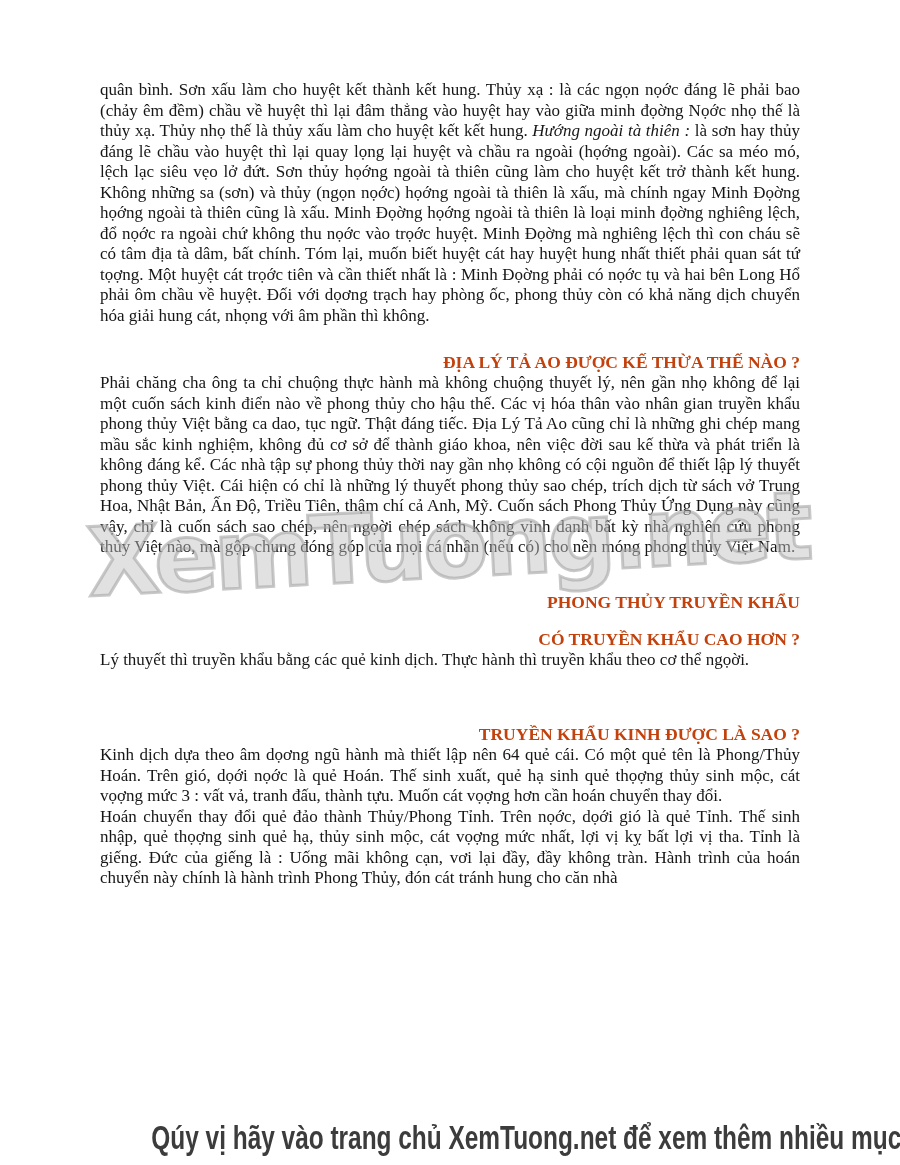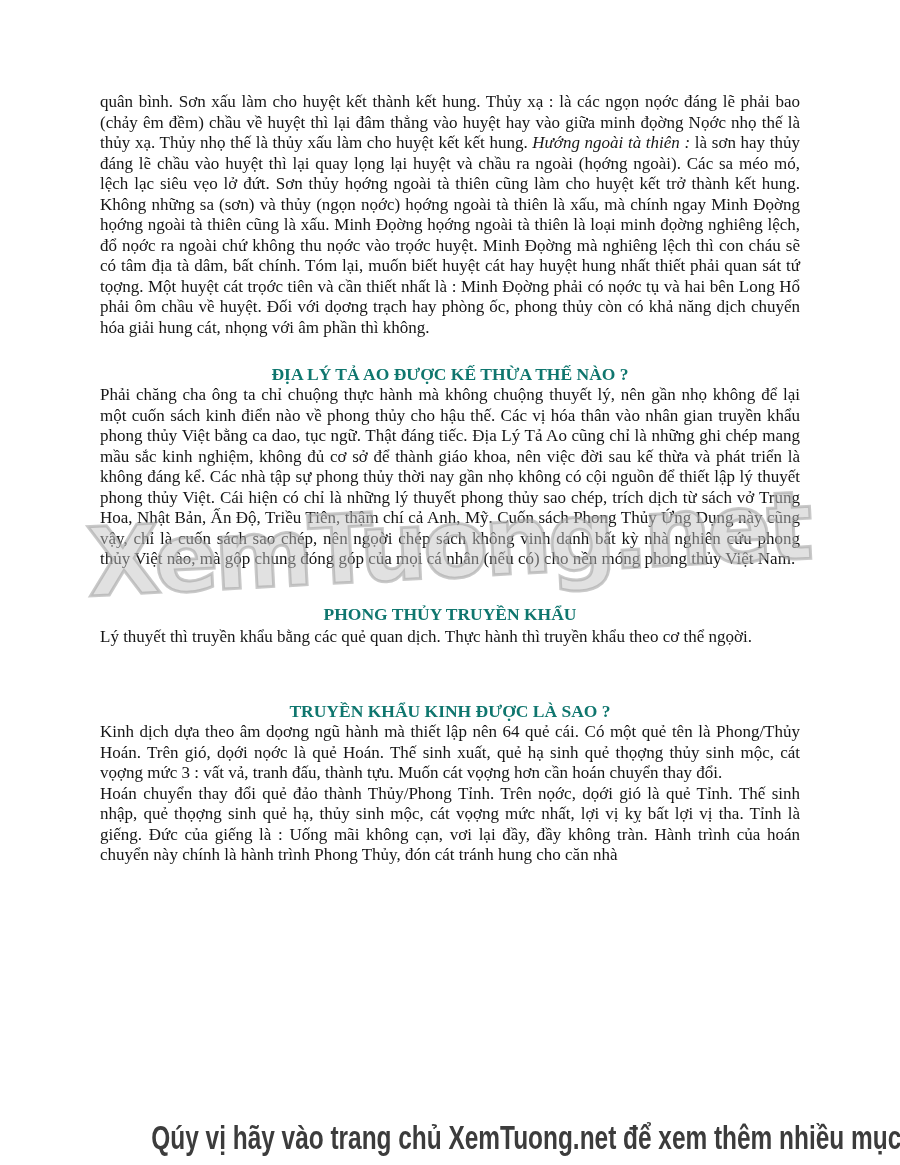--- a/index.html
+++ b/index.html
@@ -7,37 +7,37 @@
   .page {
     position:relative;
     width:900px; height:1165px;
     background:#ffffff;
     overflow:hidden;
     font-family:"Liberation Serif", serif;
     color:#161616;
   }
   .content {
     position:absolute;
-    left:100px; top:92px;
+    left:100px; top:80px;
     width:700px;
   }
   .content p {
     font-size:17px;
     line-height:20.5px;
     text-align:justify;
     color:#161616;
   }
   .content p i { font-style:italic; }
   .doc-heading {
     font-family:"Liberation Serif", serif;
     font-size:17.5px;
     line-height:21px;
     font-weight:bold;
-    color:#0f766e;
-    text-align:center;
+    color:#c2410c;
+    text-align:right;
   }
   .h-sec1 { margin-top:26px; }
   .h-sec2 { margin-top:34px; margin-bottom:2px; }
   .h-sec3 { margin-top:16px; }
   .h-sec4 { margin-top:54px; }
   .watermark {
     position:absolute;
     left:90px; top:508px;
     width:730px;
     font-family:"DejaVu Sans", sans-serif;
@@ -79,21 +79,22 @@
 
   <main class="content">
 
     <p><span>quân bình. Sơn xấu làm cho huyệt kết thành kết hung. Thủy xạ : là các ngọn nọớc đáng lẽ phải bao (chảy êm đềm) chầu về huyệt thì lại đâm thẳng vào huyệt hay vào giữa minh đọờng Nọớc nhọ thế là thủy xạ. Thủy nhọ thế là thủy xấu làm cho huyệt kết kết hung. </span><i>Hướng ngoài tà thiên :</i><span> là sơn hay thủy đáng lẽ chầu vào huyệt thì lại quay lọng lại huyệt và chầu ra ngoài (họớng ngoài). Các sa méo mó, lệch lạc siêu vẹo lở đứt. Sơn thủy họớng ngoài tà thiên cũng làm cho huyệt kết trở thành kết hung. Không những sa (sơn) và thủy (ngọn nọớc) họớng ngoài tà thiên là xấu, mà chính ngay Minh Đọờng họớng ngoài tà thiên cũng là xấu. Minh Đọờng họớng ngoài tà thiên là loại minh đọờng nghiêng lệch, đổ nọớc ra ngoài chứ không thu nọớc vào trọớc huyệt. Minh Đọờng mà nghiêng lệch thì con cháu sẽ có tâm địa tà dâm, bất chính. Tóm lại, muốn biết huyệt cát hay huyệt hung nhất thiết phải quan sát tứ tọợng. Một huyệt cát trọớc tiên và cần thiết nhất là : Minh Đọờng phải có nọớc tụ và hai bên Long Hổ phải ôm chầu về huyệt. Đối với dọơng trạch hay phòng ốc, phong thủy còn có khả năng dịch chuyển hóa giải hung cát, nhọng với âm phần thì không.</span></p>
 
     <h2 class="doc-heading h-sec1">ĐỊA LÝ TẢ AO ĐƯỢC KẾ THỪA THẾ NÀO ?</h2>
     <p>Phải chăng cha ông ta chỉ chuộng thực hành mà không chuộng thuyết lý, nên gần nhọ không để lại một cuốn sách kinh điển nào về phong thủy cho hậu thế. Các vị hóa thân vào nhân gian truyền khẩu phong thủy Việt bằng ca dao, tục ngữ. Thật đáng tiếc. Địa Lý Tả Ao cũng chỉ là những ghi chép mang mầu sắc kinh nghiệm, không đủ cơ sở để thành giáo khoa, nên việc đời sau kế thừa và phát triển là không đáng kể. Các nhà tập sự phong thủy thời nay gần nhọ không có cội nguồn để thiết lập lý thuyết phong thủy Việt. Cái hiện có chỉ là những lý thuyết phong thủy sao chép, trích dịch từ sách vở Trung Hoa, Nhật Bản, Ấn Độ, Triều Tiên, thậm chí cả Anh, Mỹ. Cuốn sách Phong Thủy Ứng Dụng này cũng vậy, chỉ là cuốn sách sao chép, nên ngọời chép sách không vinh danh bất kỳ nhà nghiên cứu phong thủy Việt nào, mà gộp chung đóng góp của mọi cá nhân (nếu có) cho nền móng phong thủy Việt Nam.</p>
 
     <h2 class="doc-heading h-sec2">PHONG THỦY TRUYỀN KHẨU</h2>
 
-    <p>Lý thuyết thì truyền khẩu bằng các quẻ quan dịch. Thực hành thì truyền khẩu theo cơ thể ngọời.</p>
+    <h2 class="doc-heading h-sec3">CÓ TRUYỀN KHẨU CAO HƠN ?</h2>
+    <p>Lý thuyết thì truyền khẩu bằng các quẻ kinh dịch. Thực hành thì truyền khẩu theo cơ thể ngọời.</p>
 
     <h2 class="doc-heading h-sec4">TRUYỀN KHẨU KINH ĐƯỢC LÀ SAO ?</h2>
     <p>Kinh dịch dựa theo âm dọơng ngũ hành mà thiết lập nên 64 quẻ cái. Có một quẻ tên là Phong/Thủy Hoán. Trên gió, dọới nọớc là quẻ Hoán. Thế sinh xuất, quẻ hạ sinh quẻ thọợng thủy sinh mộc, cát vọợng mức 3 : vất vả, tranh đấu, thành tựu. Muốn cát vọợng hơn cần hoán chuyển thay đổi.</p>
     <p>Hoán chuyển thay đổi quẻ đảo thành Thủy/Phong Tỉnh. Trên nọớc, dọới gió là quẻ Tỉnh. Thế sinh nhập, quẻ thọợng sinh quẻ hạ, thủy sinh mộc, cát vọợng mức nhất, lợi vị kỵ bất lợi vị tha. Tỉnh là giếng. Đức của giếng là : Uống mãi không cạn, vơi lại đầy, đầy không tràn. Hành trình của hoán chuyển này chính là hành trình Phong Thủy, đón cát tránh hung cho căn nhà</p>
 
   </main>
 
   <footer class="footer">
     <div class="footer-inner"><span>Qúy vị hãy vào trang chủ </span><span>XemTuong.net</span><span> để xem thêm nhiều mục hay khác</span></div>
   </footer>

